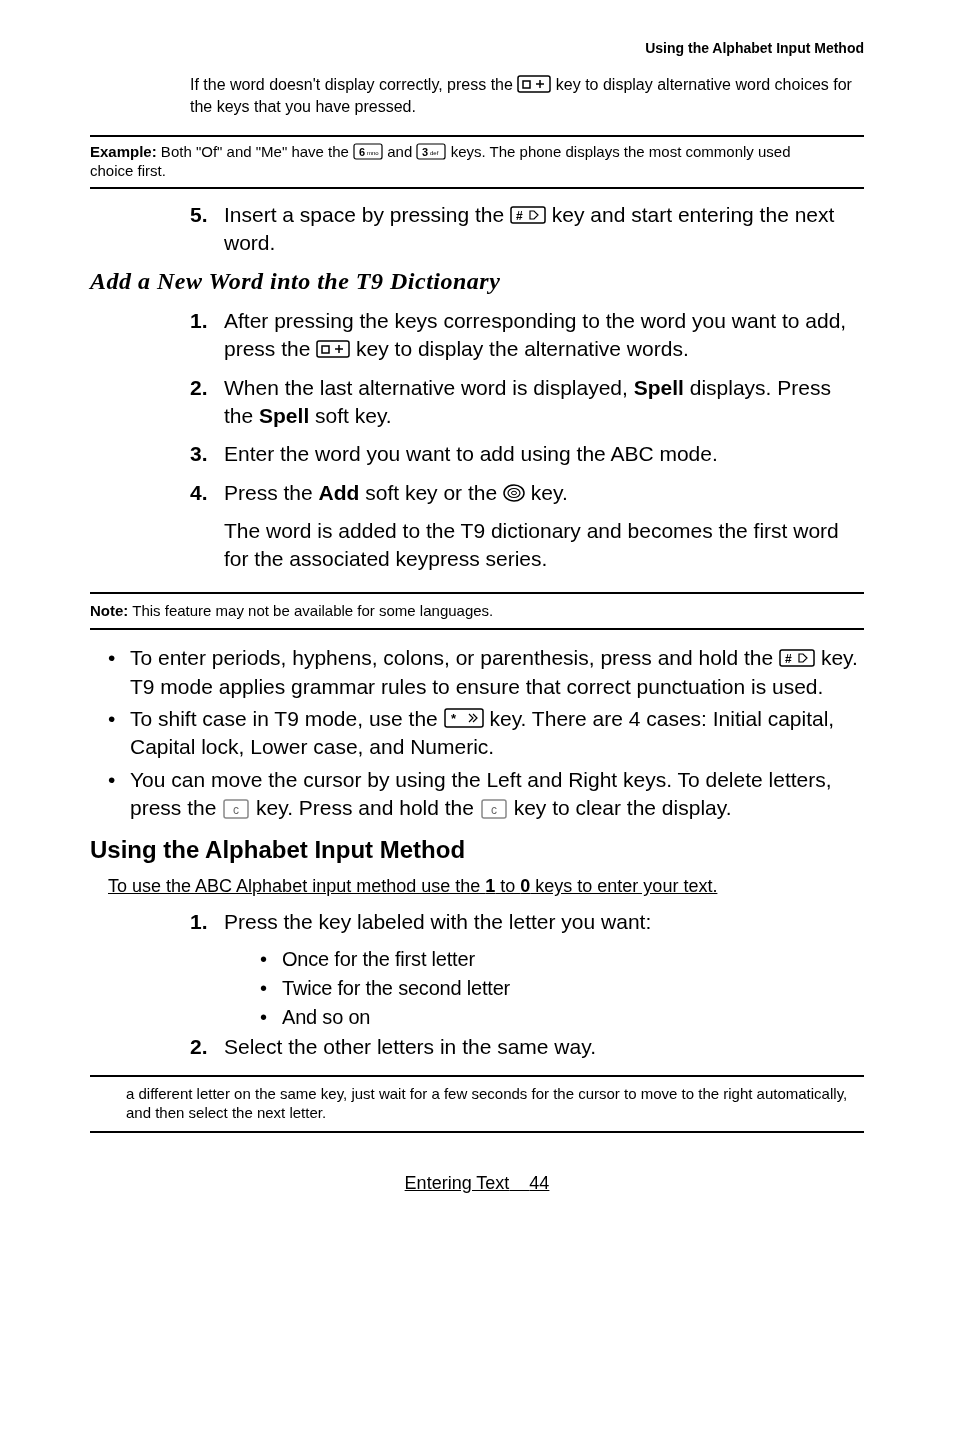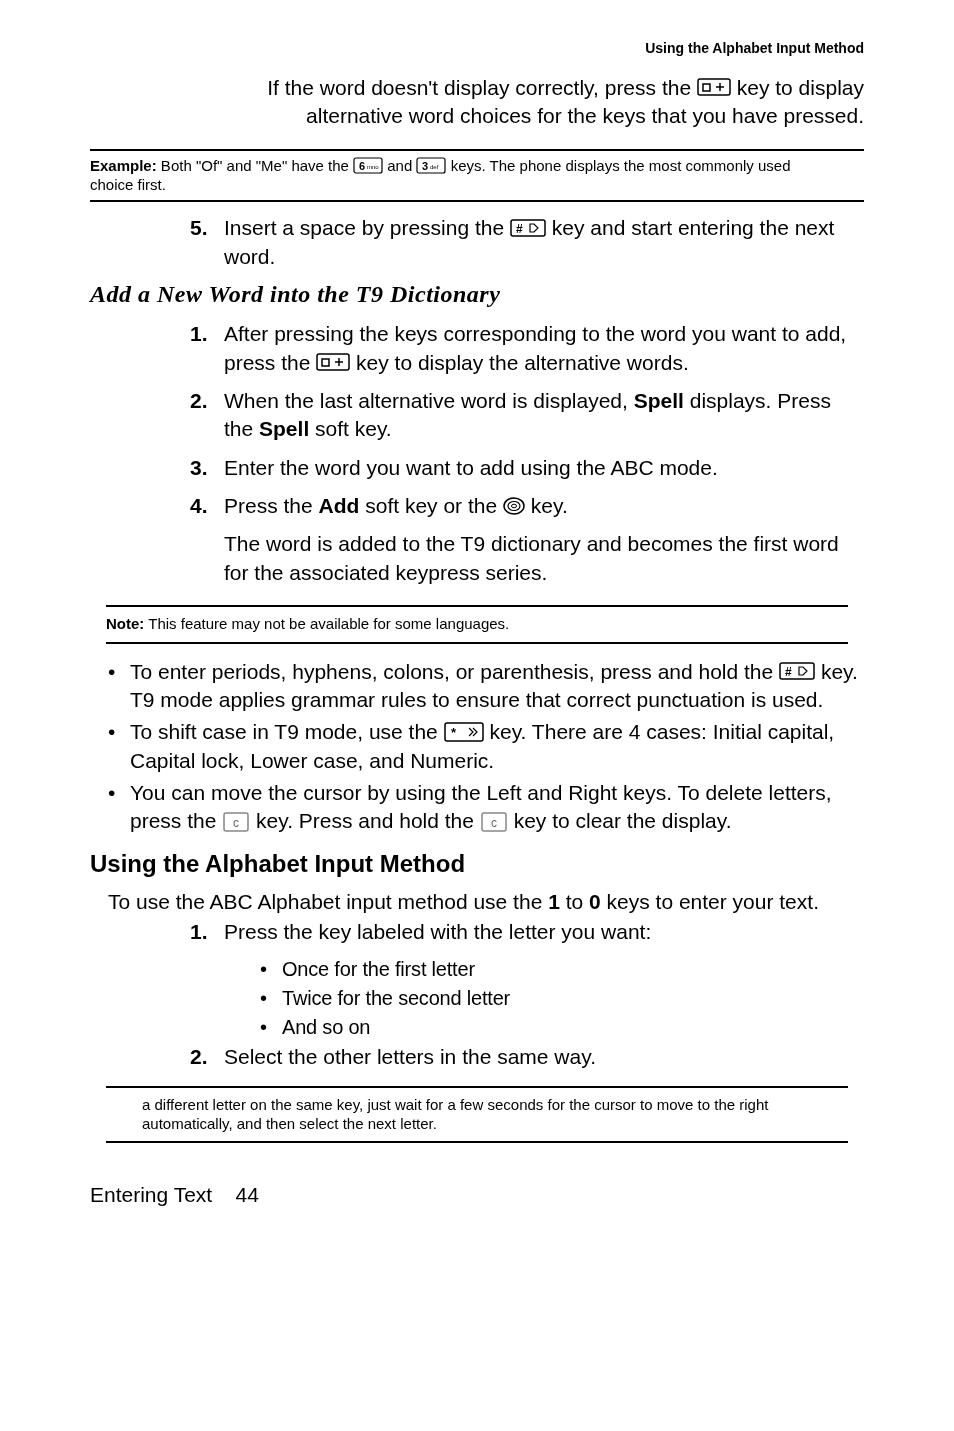--- a/index.html
+++ b/index.html
@@ -11,40 +11,39 @@
     padding: 40px 90px 40px 90px;
     color: #000;
   }
   .header-line {
     text-align: right;
     font-weight: bold;
     font-size: 14px;
     margin-bottom: 18px;
   }
   .body-text {
-    font-size: 21px;
+    font-size: 16px;
     line-height: 1.35;
     margin-left: 100px;
-    text-align: right;
   }
   .example-block {
     border-top: 2px solid #000;
     border-bottom: 2px solid #000;
     padding: 6px 0 6px 0;
     margin-top: 18px;
     margin-bottom: 12px;
     font-size: 15px;
     line-height: 1.25;
   }
   .example-block .cont { }
   .note-block {
     border-top: 2px solid #000;
     border-bottom: 2px solid #000;
     padding: 8px 0;
-    margin: 14px 16px;
+    margin: 14px 0;
     font-size: 15px;
     line-height: 1.25;
   }
   .note-block .cont { margin-left: 36px; }
   .num-list {
     list-style: none;
     margin-left: 100px;
   }
   .num-list li {
     font-size: 21px;
@@ -96,35 +95,37 @@
   }
   .sub-bullets li {
     font-size: 20px;
     line-height: 1.35;
     margin-bottom: 2px;
     display: flex;
     font-stretch: condensed;
   }
   .sub-bullets .b { width: 22px; flex-shrink: 0; }
   .intro-text {
-    font-size: 21px;
+    font-size: 18px;
     line-height: 1.35;
     margin-left: 18px;
-    margin-bottom: 2px;
+    margin-bottom: 9px;
+    text-decoration: underline;
   }
   .key-icon {
     display: inline-block;
     vertical-align: middle;
     position: relative;
     top: -1px;
   }
   .footer {
-    text-align: left;
-    font-size: 21px;
+    text-align: center;
+    font-size: 18px;
     margin-top: 40px;
+    text-decoration: underline;
   }
   b { font-weight: bold; }
 </style>
 </head>
 <body>
 
 <div class="header-line">Using the Alphabet Input Method</div>
 
 <p class="body-text" id="intro-para">If the word doesn't display correctly, press the <svg class="key-icon" width="34" height="20">
       <rect x="1" y="1" width="32" height="16" rx="2" fill="#fff" stroke="#000" stroke-width="1.5"></rect>

